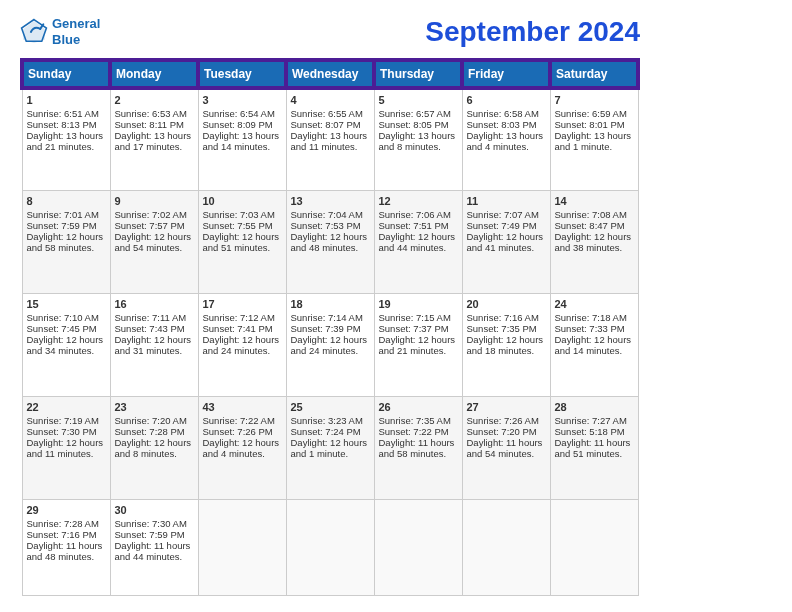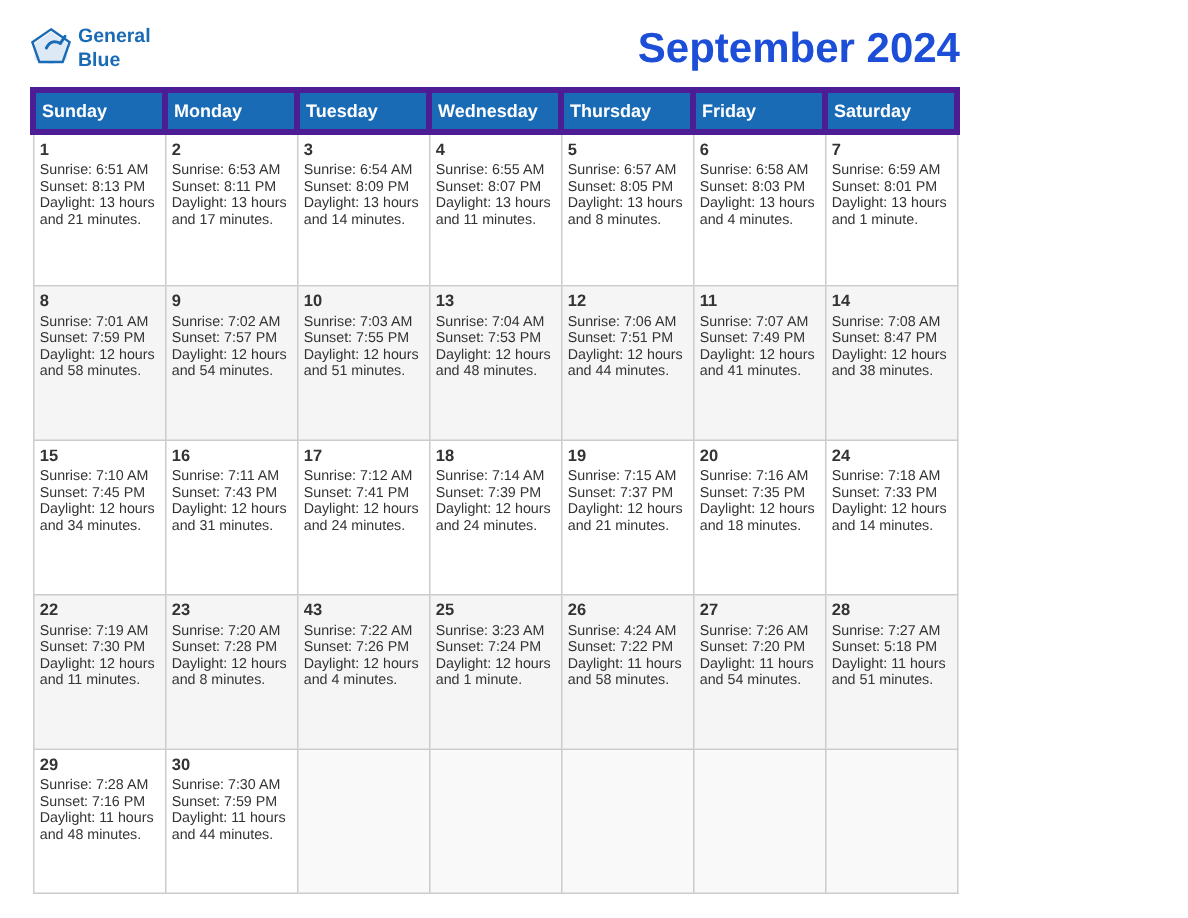--- a/index.html
+++ b/index.html
@@ -308,21 +308,21 @@
           </td>
           <td>
             <span class="day-num">25</span>
             <div>Sunrise: 3:23 AM</div>
             <div>Sunset: 7:24 PM</div>
             <div>Daylight: 12 hours</div>
             <div>and 1 minute.</div>
           </td>
           <td>
             <span class="day-num">26</span>
-            <div>Sunrise: 4:24 AM</div>
+            <div>Sunrise: 7:35 AM</div>
             <div>Sunset: 7:22 PM</div>
             <div>Daylight: 11 hours</div>
             <div>and 58 minutes.</div>
           </td>
           <td>
             <span class="day-num">27</span>
             <div>Sunrise: 7:26 AM</div>
             <div>Sunset: 7:20 PM</div>
             <div>Daylight: 11 hours</div>
             <div>and 54 minutes.</div>

